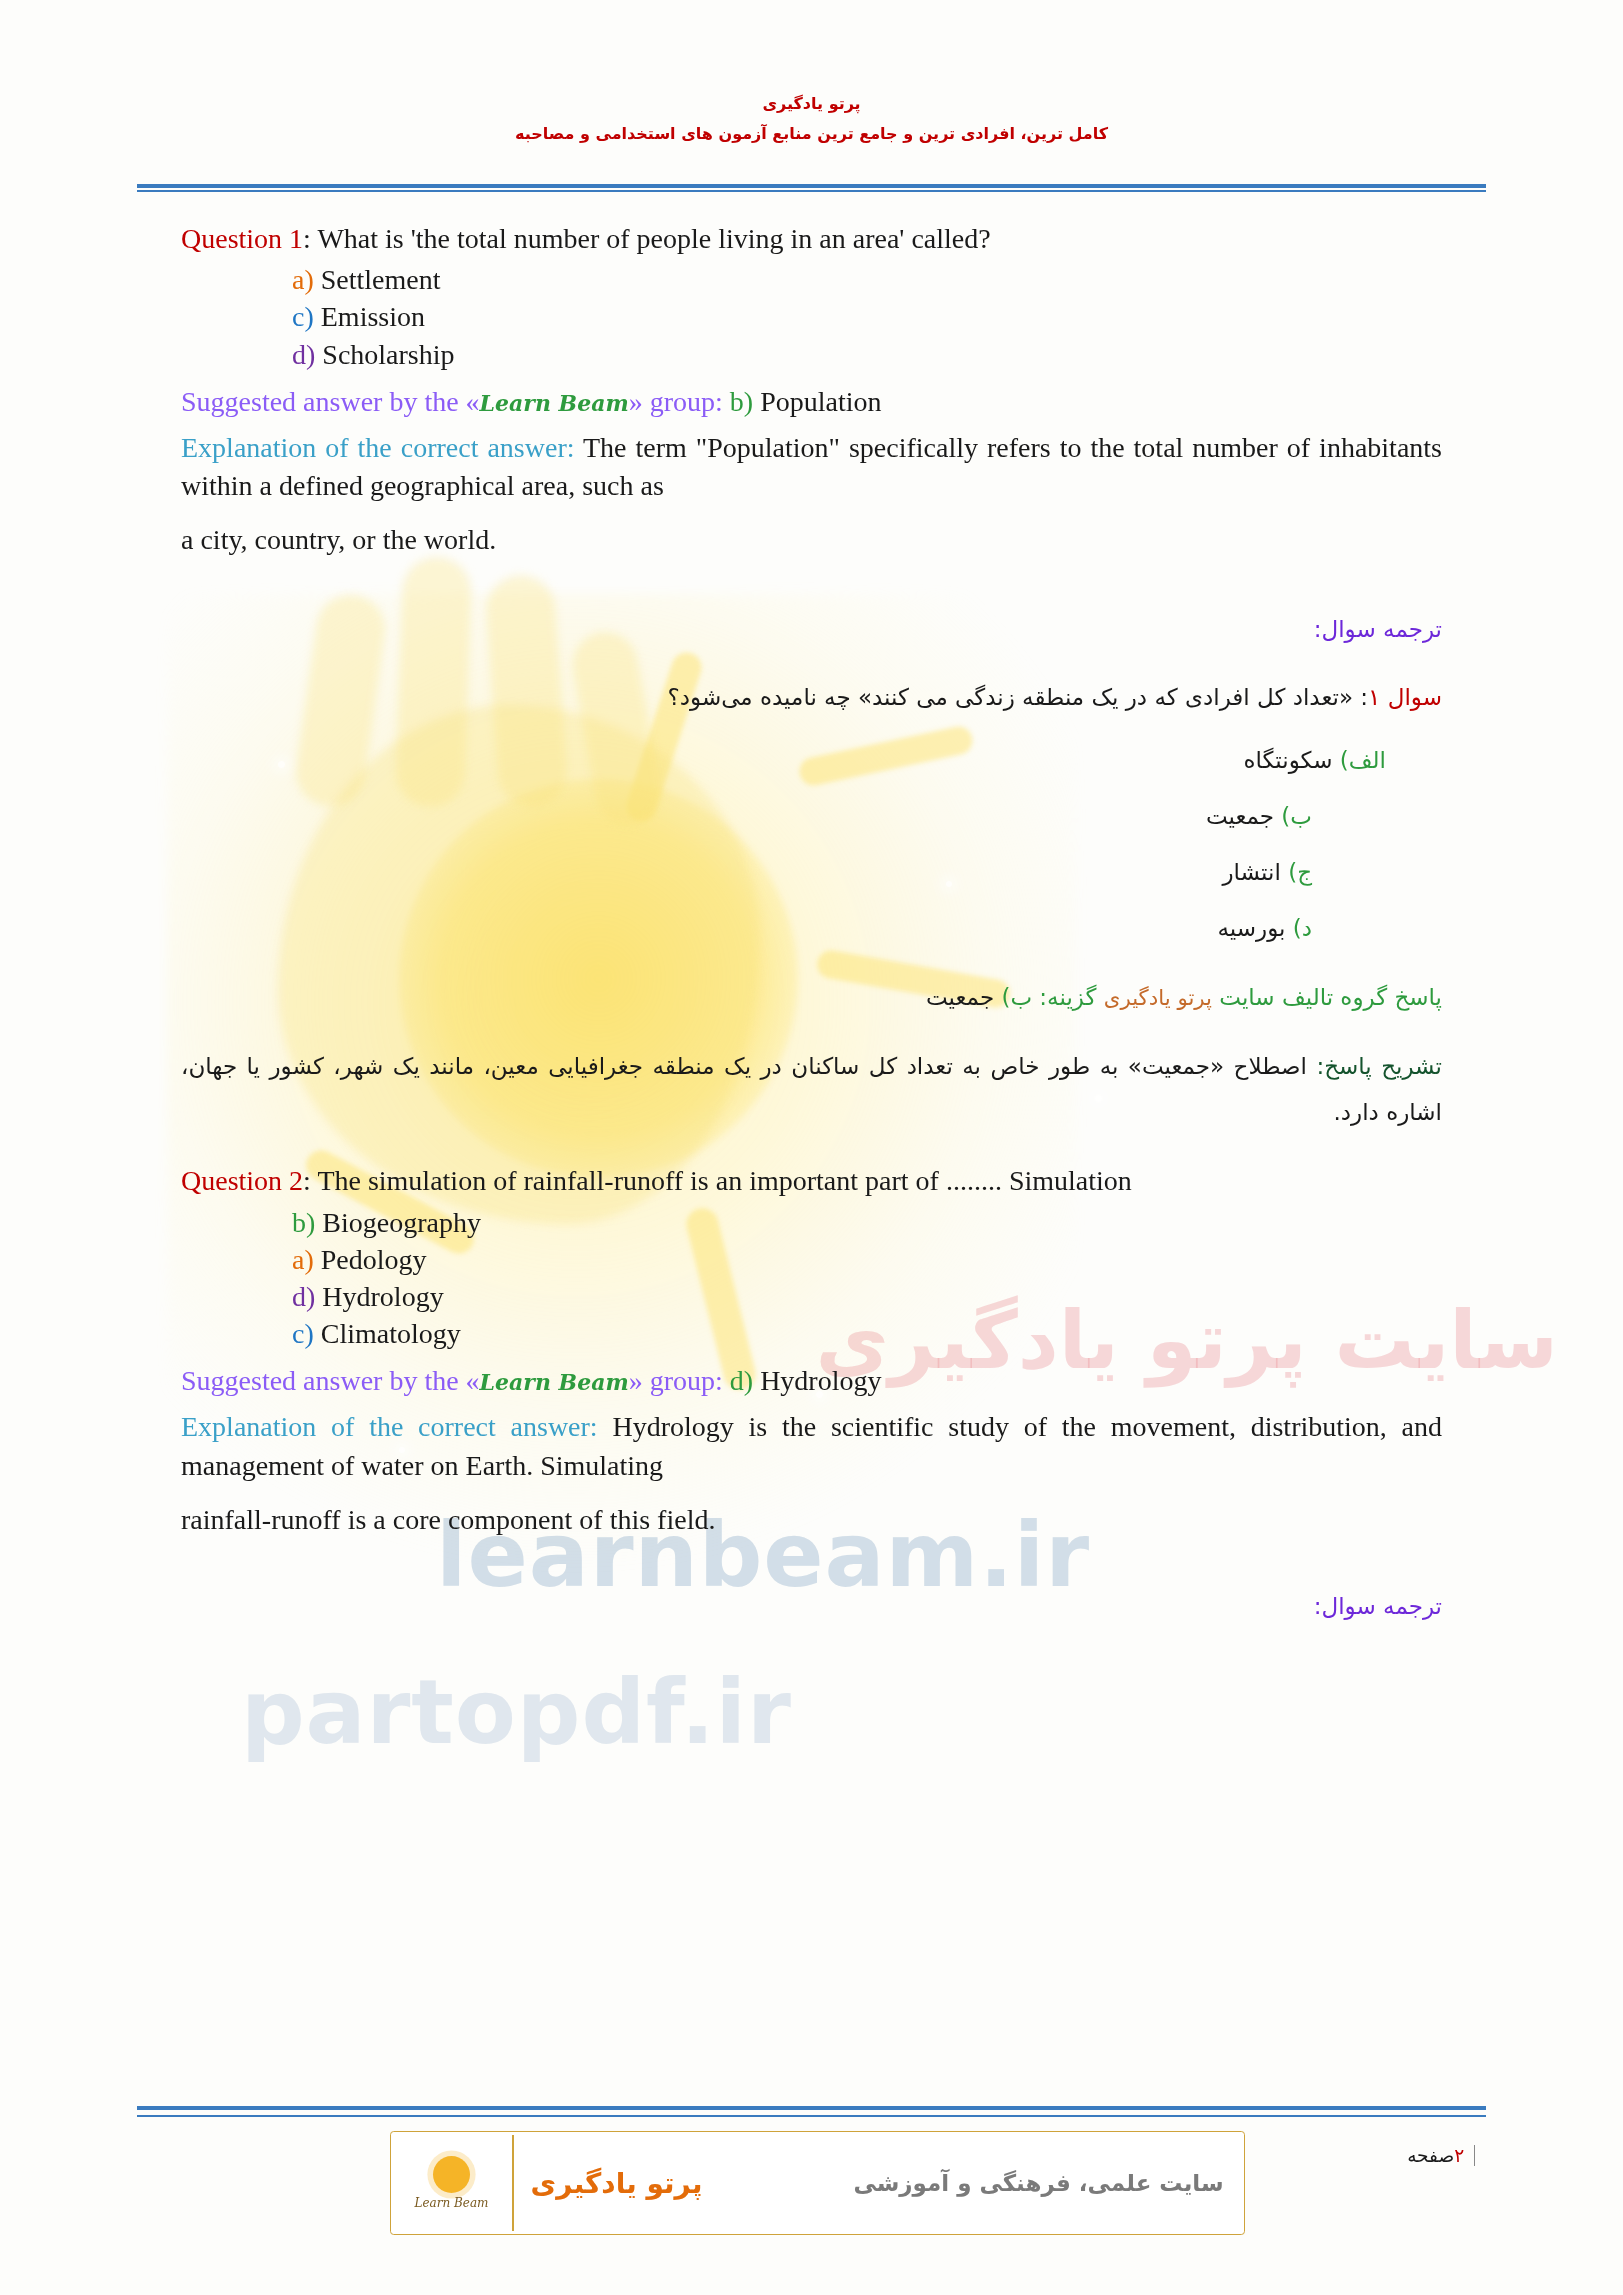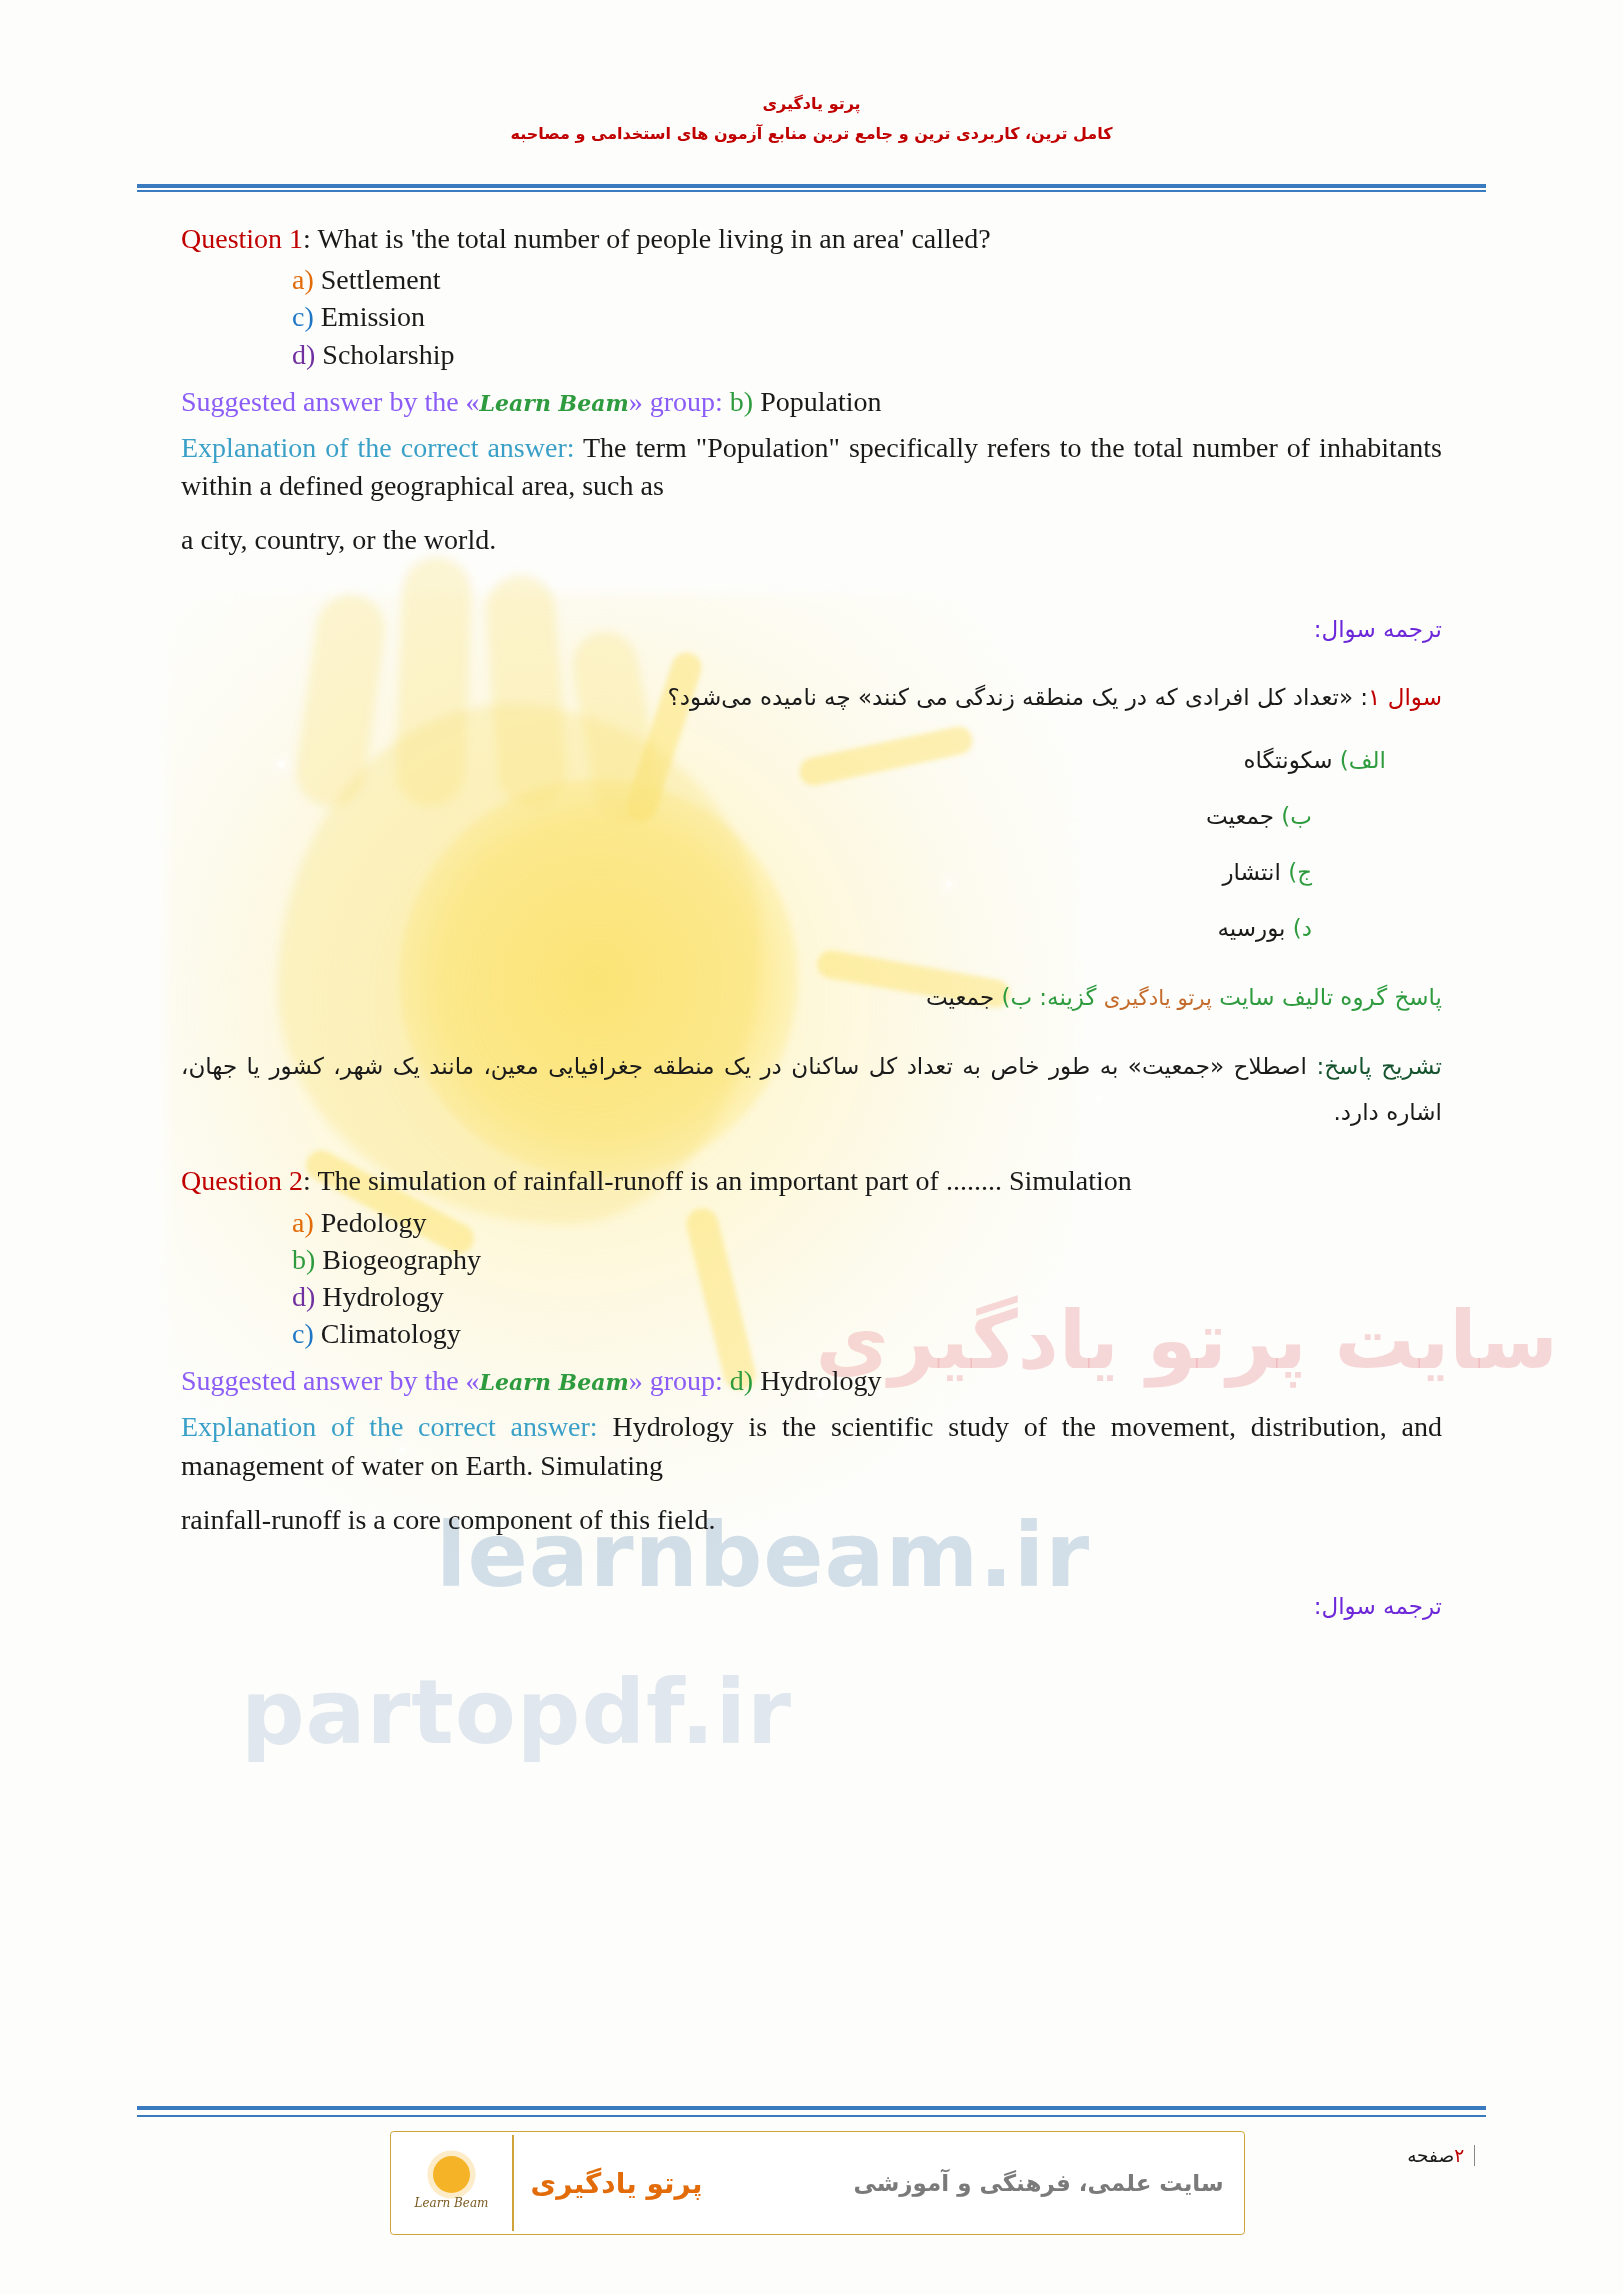--- a/index.html
+++ b/index.html
@@ -373,21 +373,21 @@
     <div class="sparkle" style="left:399px;top:1447px;width:5.6px;height:5.6px;"></div>
     <div class="sparkle" style="left:1095px;top:1095px;width:6.5px;height:6.5px;"></div>
 
     <div class="wm-fa">سایت پرتو یادگیری</div>
     <div class="wm-en1">learnbeam.ir</div>
     <div class="wm-en2">partopdf.ir</div>
   </div>
 
   <div class="header">
     <div class="h-title">پرتو یادگیری</div>
-    <div class="h-sub">کامل ترین، کاربردی ترین و جامع ترین منابع آزمون های استخدامی و مصاحبه</div>
+    <div class="h-sub">کامل ترین، افرادی ترین و جامع ترین منابع آزمون های استخدامی و مصاحبه</div>
   </div>
   <div class="rule-top"></div>
   <div class="rule-top2"></div>
 
   <div class="content">
 
     <div class="q-line">
       <span class="q-label">Question</span>
       <span class="q-label">1</span><span>: What is 'the total number of people living in an area' called?</span>
     </div>
@@ -419,22 +419,22 @@
       <div class="fa-explain">
         <span class="lbl">تشریح پاسخ:</span><span> اصطلاح «جمعیت» به طور خاص به تعداد کل ساکنان در یک منطقه جغرافیایی معین، مانند یک شهر، کشور یا جهان، اشاره دارد.</span>
       </div>
     </div>
 
     <div class="q-line" style="margin-top:28px;">
       <span class="q-label">Question</span>
       <span class="q-label">2</span><span>: The simulation of rainfall-runoff is an important part of ........ Simulation</span>
     </div>
     <div class="opts">
+      <div class="opt"><span class="opt-b">b)</span> <span>Biogeography</span></div>
       <div class="opt"><span class="opt-a">a)</span> <span>Pedology</span></div>
-      <div class="opt"><span class="opt-b">b)</span> <span>Biogeography</span></div>
       <div class="opt"><span class="opt-d">d)</span> <span>Hydrology</span></div>
       <div class="opt"><span class="opt-c">c)</span> <span>Climatology</span></div>
     </div>
     <div class="suggested">
       <span class="grp">Suggested answer by the «</span><span class="brand">Learn Beam</span><span class="grp">» group: </span><span class="ans-letter">d)</span> <span class="ans-text">Hydrology</span>
     </div>
     <div class="explain">
       <span class="exp-label">Explanation of the correct answer:</span><span> Hydrology is the scientific study of the movement, distribution, and management of water on Earth. Simulating</span>
       <span class="exp-tail">rainfall-runoff is a core component of this field.</span>
     </div>

